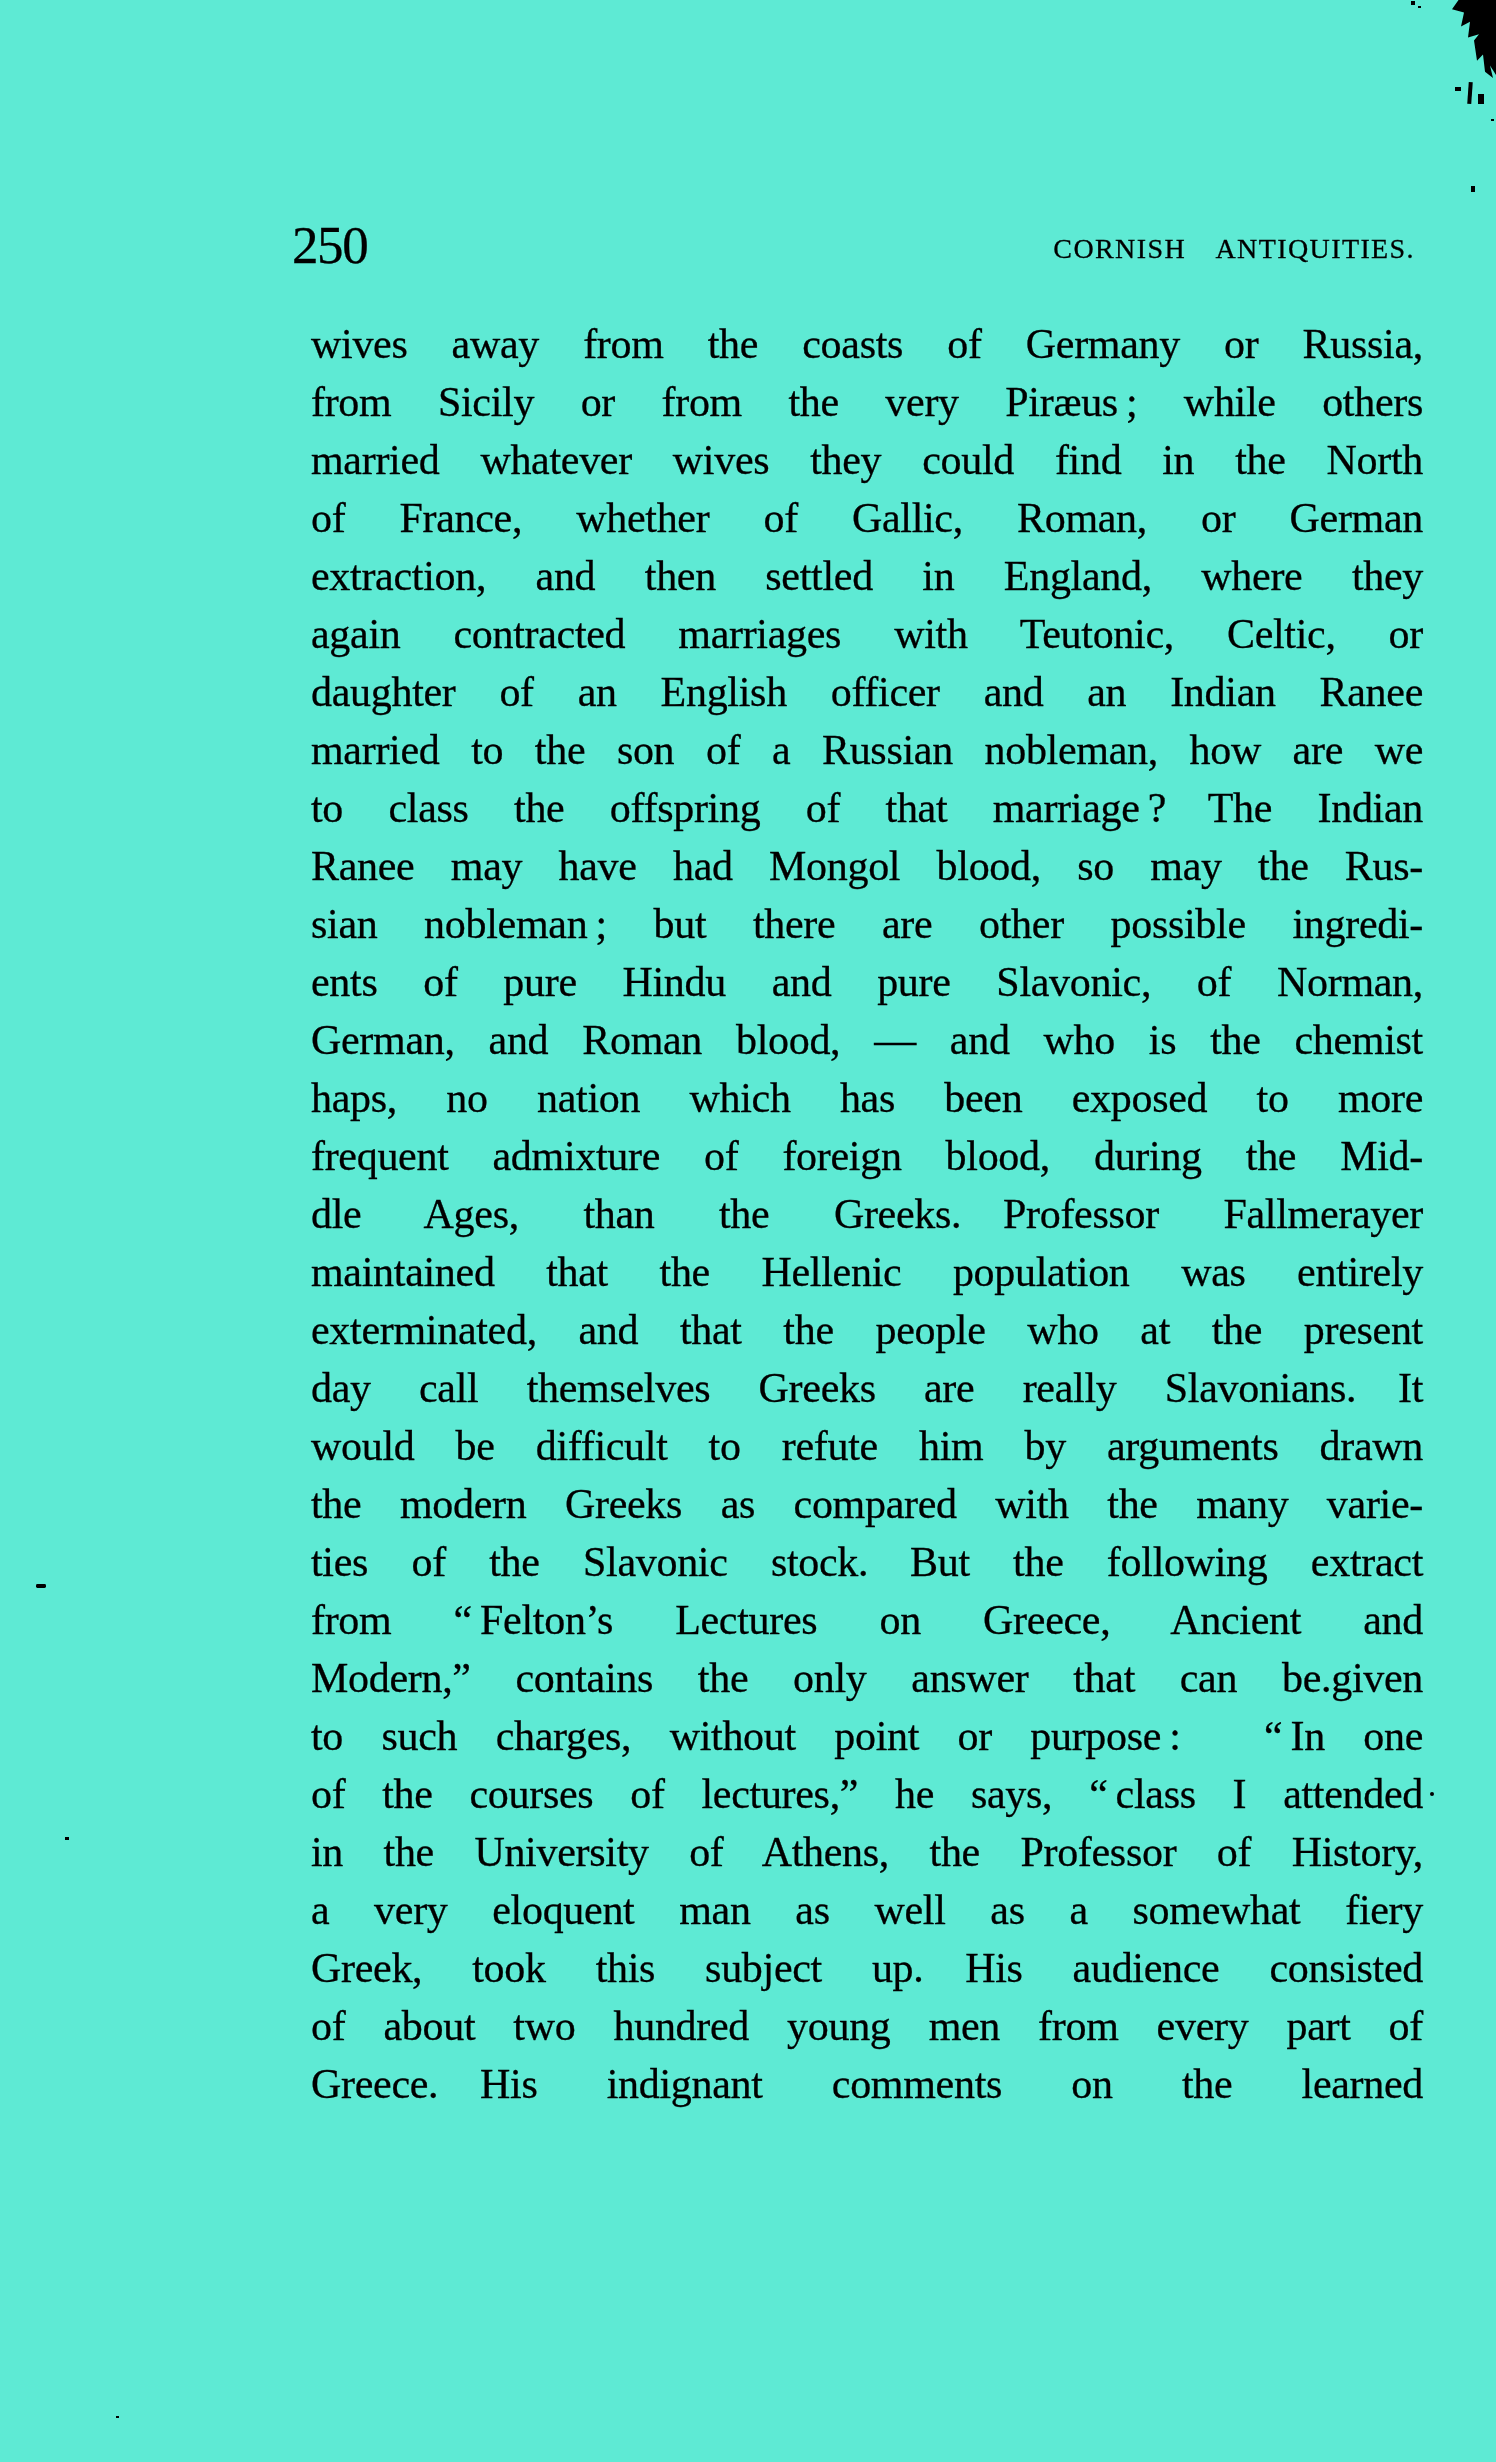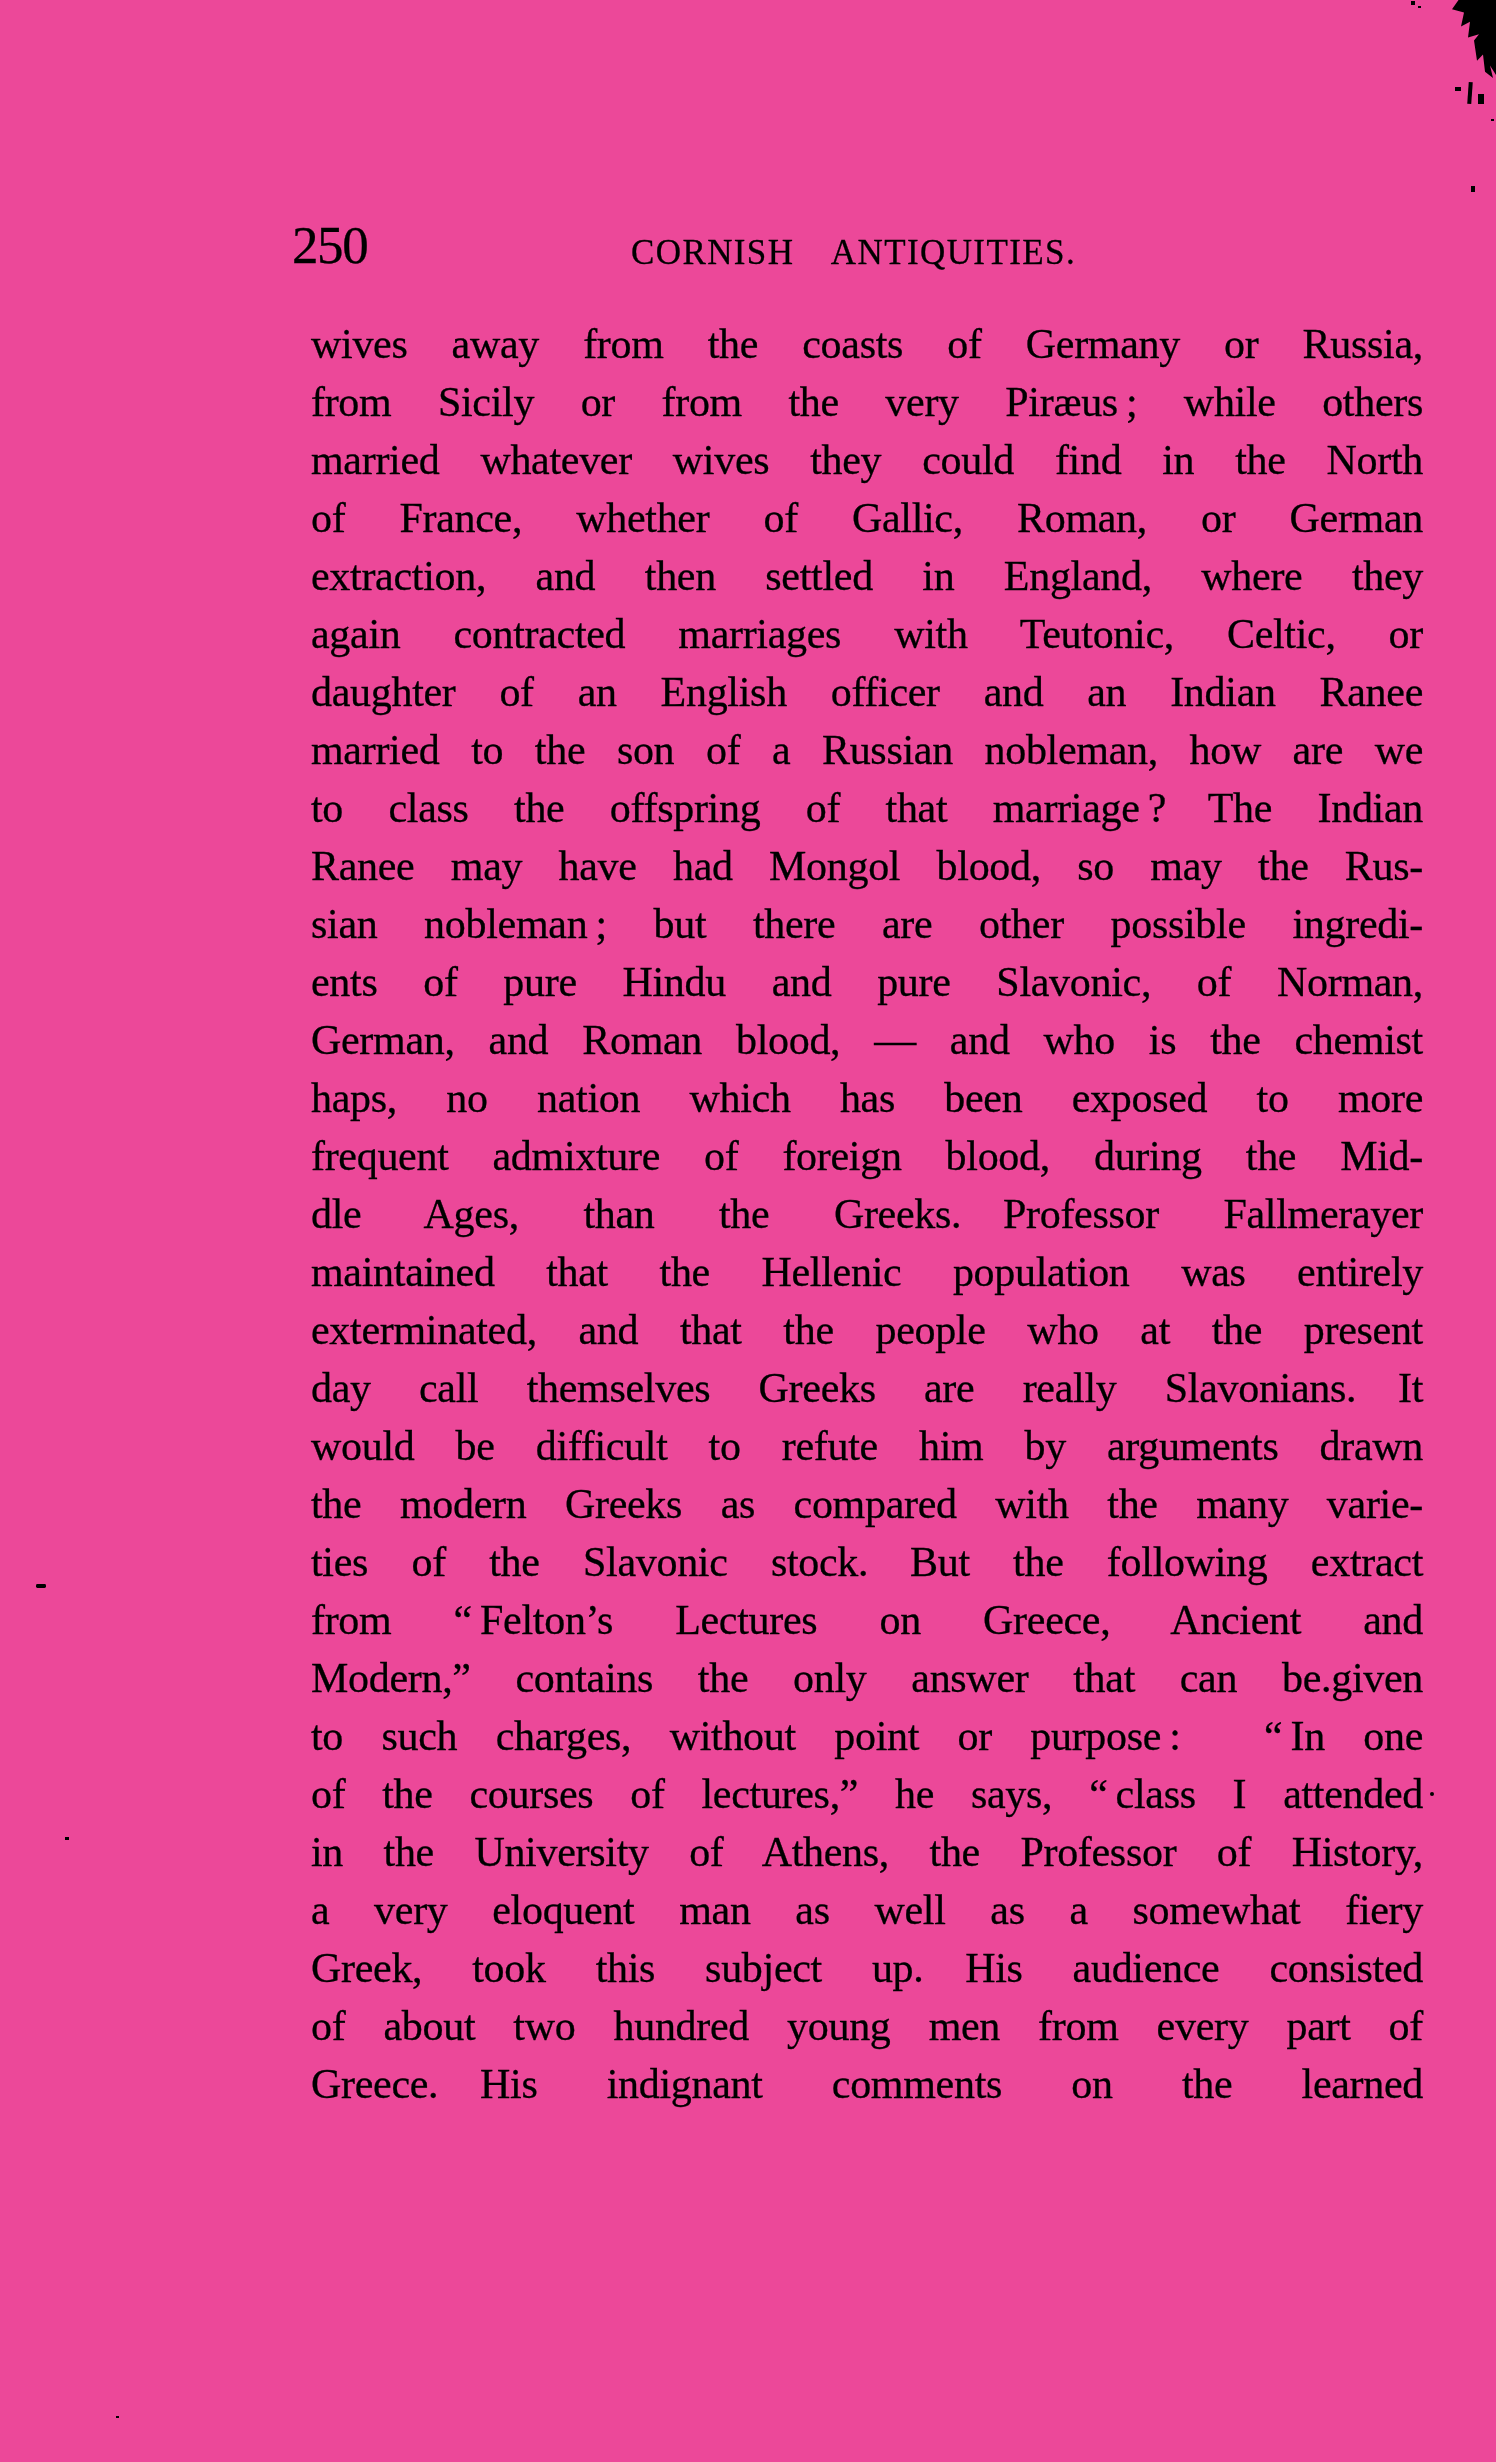--- a/index.html
+++ b/index.html
@@ -1,20 +1,20 @@
 <!DOCTYPE html>
 <html style="font-size:11px"><head>
 <meta charset="utf-8">
 <style>
   html, body { margin: 0; padding: 0; background: #e8e8e8; }
   .page {
     position: relative;
     width: 1496px;
     height: 2462px;
-    background: #ec4899;
+    background: #5eead4;
     color: #000000;
     font-family: "Liberation Serif", "DejaVu Serif", serif;
     overflow: hidden;
     -webkit-text-stroke: 0.3px #000;
   }
   .running-head {
     position: absolute;
     left: 292px;
     top: 0;
     width: 1131px;
@@ -26,23 +26,23 @@
     top: 219px;
     font-size: 53px;
     line-height: 1;
     letter-spacing: -1.4px;
   }
   .running-title {
     position: absolute;
     left: 0;
     right: 8px;
     top: 235px;
-    font-size: 35px;
+    font-size: 28px;
     line-height: 1;
-    text-align: center;
+    text-align: right;
     letter-spacing: 1.4px;
     white-space: pre;
   }
   .text-block {
     position: absolute;
     left: 292px;
     top: 315px;
     width: 1131px;
   }
   .body-line {

